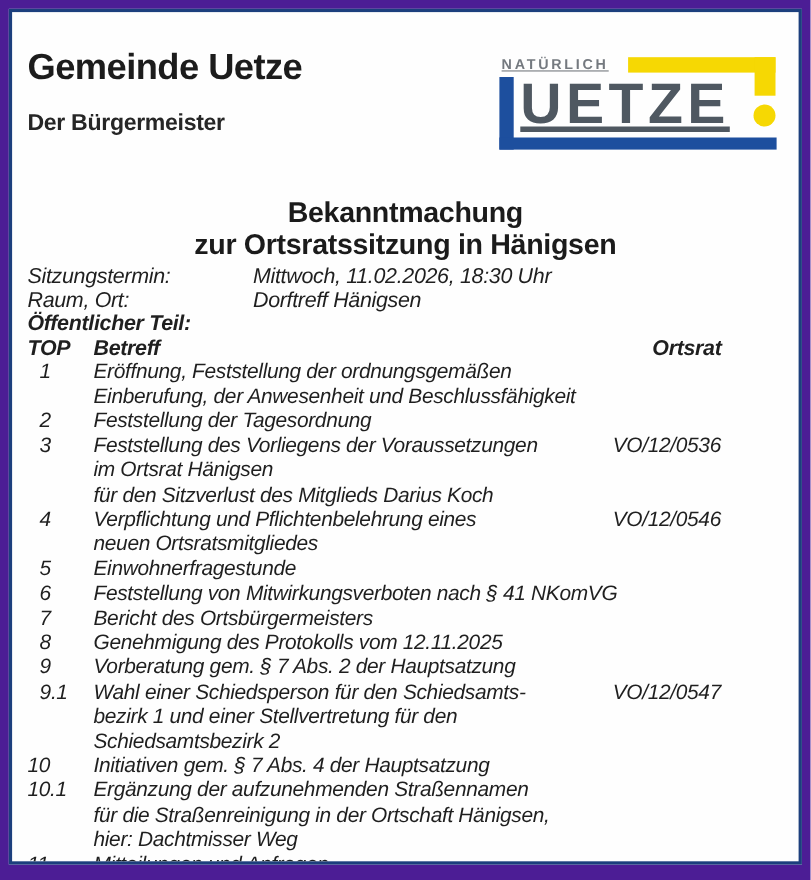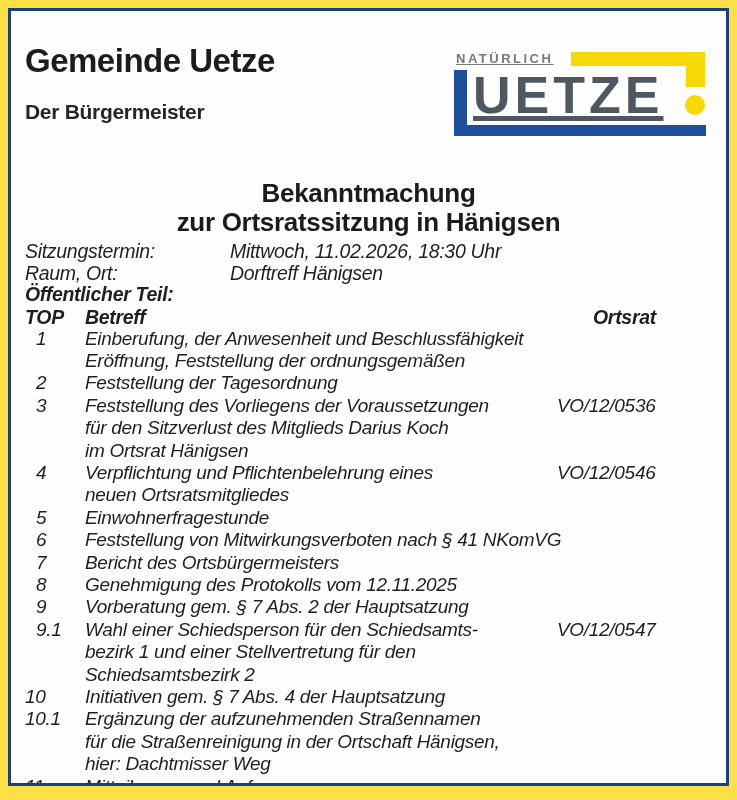--- a/index.html
+++ b/index.html
@@ -1,20 +1,20 @@
 <!DOCTYPE html>
 <html><head>
 <meta charset="utf-8">
 <style>
   html,body { margin:0; padding:0; background:#ffffff; }
   * { box-sizing:border-box; }
   .page {
     position:relative;
     width:737px; height:800px;
-    background:#fde047;
+    background:#4c1d95;
     font-family:"Liberation Sans", sans-serif;
     overflow:hidden;
   }
   .sheet {
     position:absolute; left:8px; top:8px;
     width:721px; height:778px;
     background:#fefefe;
     border:3px solid #1c3f7d;
     padding:4px 14px 0 14px;
     overflow:hidden;
@@ -120,40 +120,40 @@
     <div class="toc-header">
       <span class="toc-top">TOP</span>
       <span class="toc-subject">Betreff</span>
       <span class="toc-vorlage">Ortsrat</span>
     </div>
 
     <div class="agenda-list">
   <div class="agenda-row">
     <div class="agenda-num indent">1</div>
     <div class="agenda-subject">
+            <div class="subject-line">Eröffnung, Feststellung der ordnungsgemäßen</div>
             <div class="subject-line">Einberufung, der Anwesenheit und Beschlussfähigkeit</div>
-            <div class="subject-line">Eröffnung, Feststellung der ordnungsgemäßen</div>
           </div>
 
   </div>
 
   <div class="agenda-row">
     <div class="agenda-num indent">2</div>
     <div class="agenda-subject">
             <div class="subject-line">Feststellung der Tagesordnung</div>
           </div>
 
   </div>
 
   <div class="agenda-row">
     <div class="agenda-num indent">3</div>
     <div class="agenda-subject">
             <div class="subject-line">Feststellung des Vorliegens der Voraussetzungen</div>
+            <div class="subject-line">im Ortsrat Hänigsen</div>
             <div class="subject-line">für den Sitzverlust des Mitglieds Darius Koch</div>
-            <div class="subject-line">im Ortsrat Hänigsen</div>
           </div>
     <div class="agenda-vorlage">VO/12/0536</div>
   </div>
 
   <div class="agenda-row">
     <div class="agenda-num indent">4</div>
     <div class="agenda-subject">
             <div class="subject-line">Verpflichtung und Pflichtenbelehrung eines</div>
             <div class="subject-line">neuen Ortsratsmitgliedes</div>
           </div>

